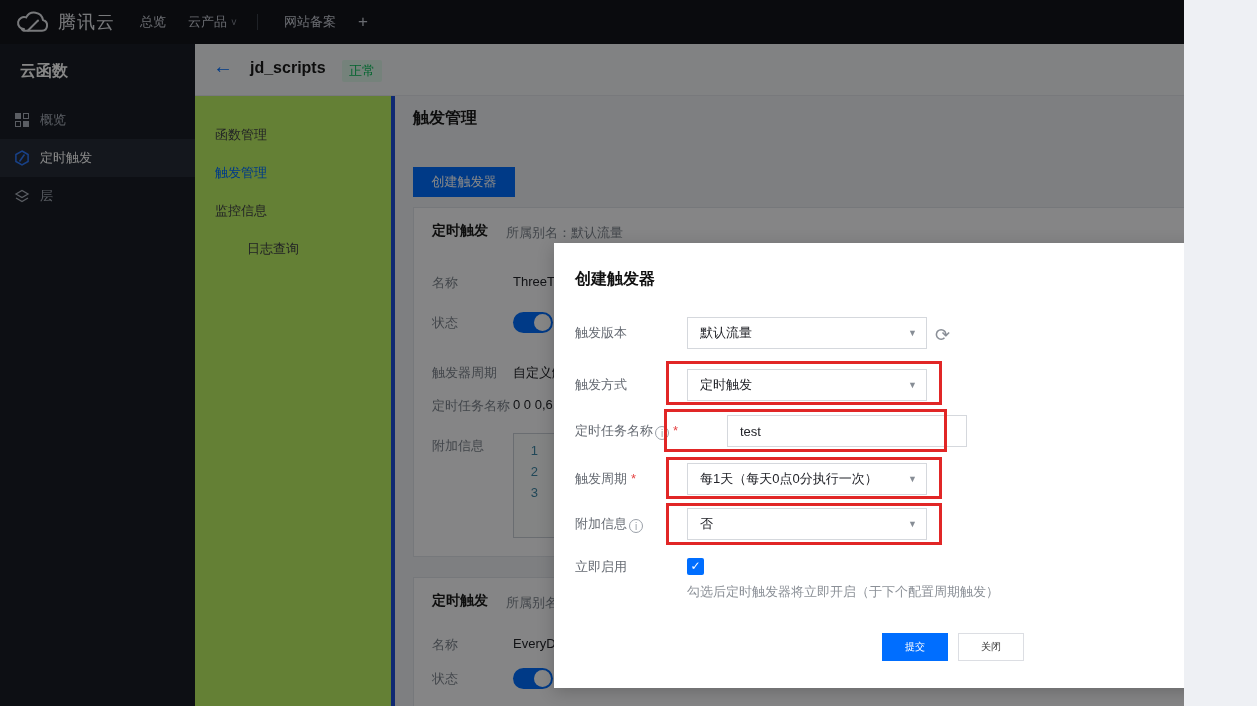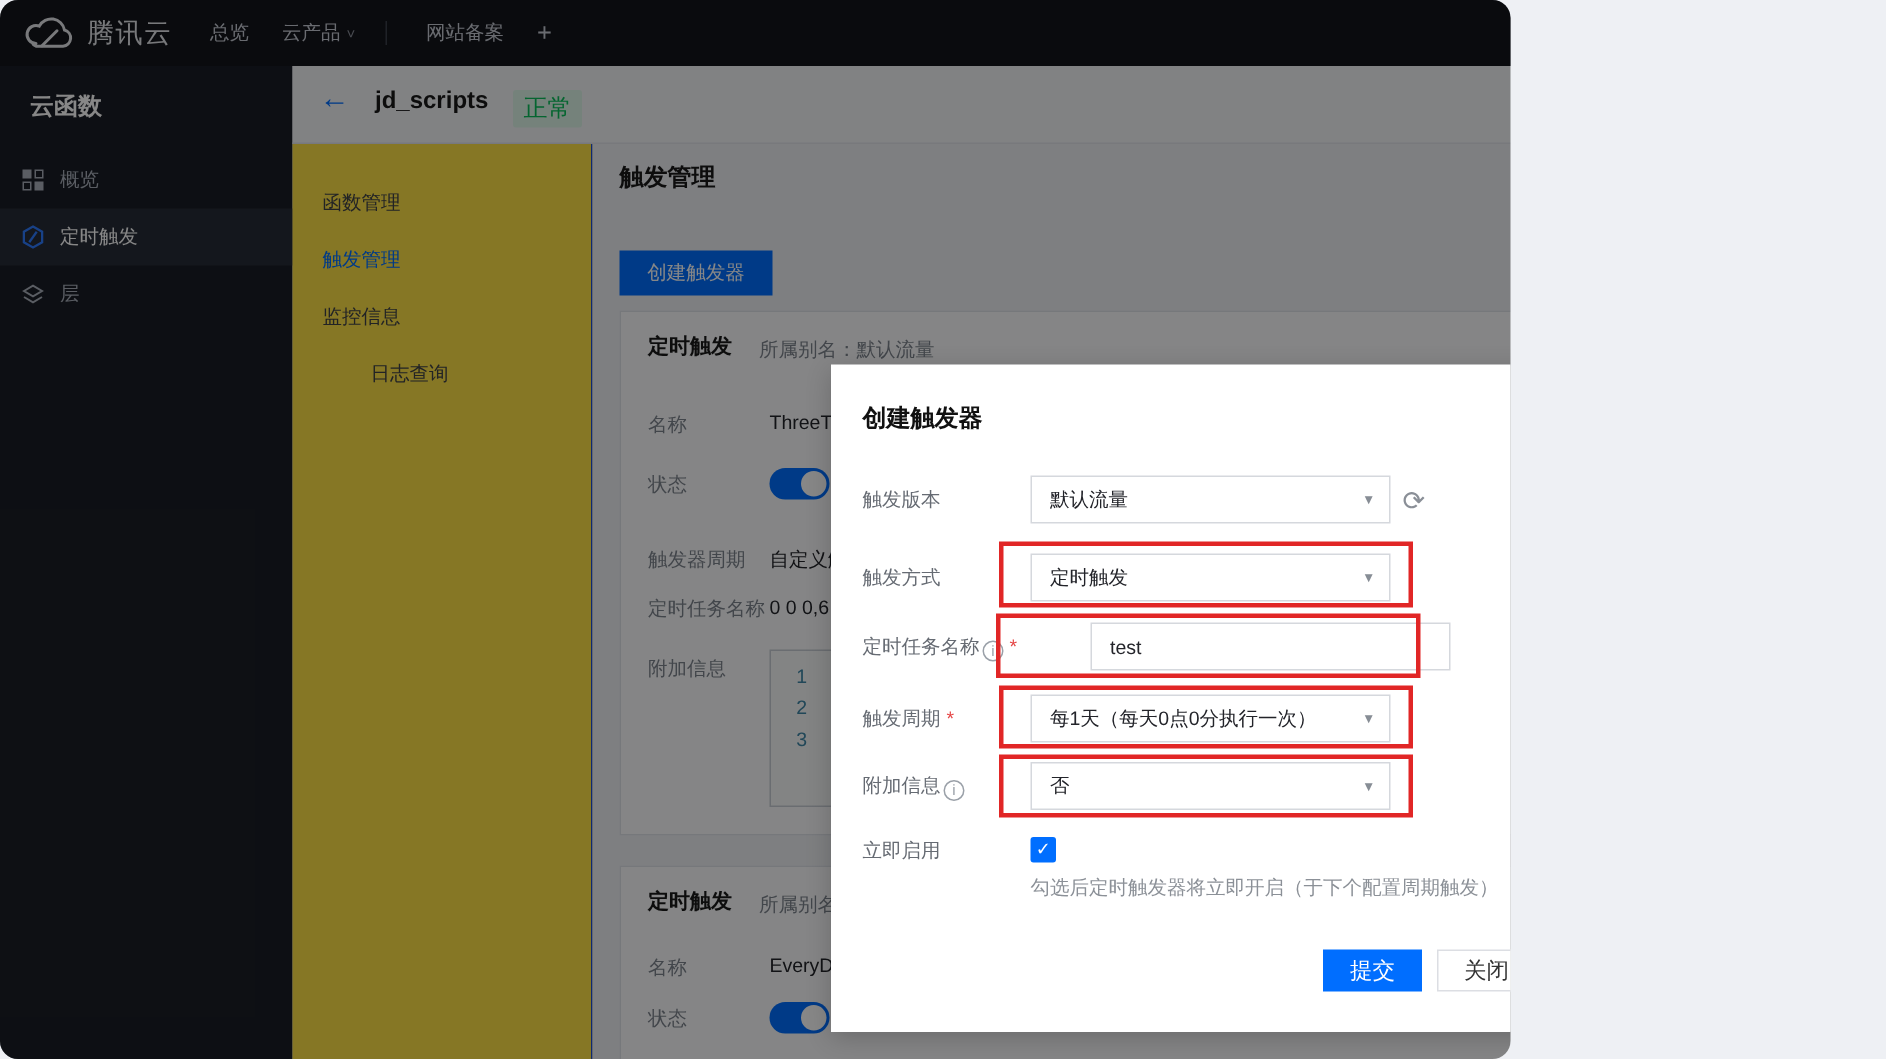--- a/index.html
+++ b/index.html
@@ -1,18 +1,18 @@
 <!DOCTYPE html>
 <html><head>
 <meta charset="utf-8">
 <style>
   * { margin:0; padding:0; box-sizing:border-box; }
   html,body { width:1257px; height:706px; overflow:hidden; background:#eef0f4;
               font-family:"Liberation Sans","DejaVu Sans",sans-serif; }
-  .app { position:relative; width:1007px; height:706px; overflow:hidden;border-radius:12px; }
+  .app { position:relative; width:1184px; height:706px; overflow:hidden; }
 
   
   .topnav { position:absolute; left:0; top:0; width:1257px; height:44px; background:#14161c; z-index:1; }
   .brand { position:absolute; left:16px; top:0; height:44px; display:flex; align-items:center; gap:8px; cursor:pointer; }
   .brand-name { color:#e3e5e9; font-size:18px; letter-spacing:1px; }
   .nav-item { position:absolute; top:0; height:44px; line-height:44px; color:#c7cbd4; font-size:13px; cursor:pointer; }
   .nav-caret { font-size:10px; color:#8a8f99; margin-left:4px; }
   .nav-divider { position:absolute; left:257px; top:14px; width:1px; height:16px; background:#3c414b; }
 
   
@@ -20,24 +20,24 @@
   .sidebar-title { position:absolute; left:20px; top:17px; color:#ffffff; font-size:16px; font-weight:bold; }
   .side-item { position:absolute; left:0; width:195px; height:38px; display:flex; align-items:center; padding-left:14px; gap:10px;
                color:#aab0bc; font-size:13px; cursor:pointer; }
   .side-item.active { background:#262c37; color:#ffffff; }
   .side-icon { width:16px; height:16px; display:inline-flex; }
 
   
   .fn-header { position:absolute; left:195px; top:44px; width:1062px; height:52px; background:#f3f5f8; border-bottom:1px solid #e2e5ea; z-index:1; }
   .back-arrow { position:absolute; left:18px; top:11px; color:#006eff; font-size:20px; font-weight:bold; cursor:pointer; }
   .fn-title { position:absolute; left:55px; top:15px; font-size:16px; font-weight:bold; color:#1a1a1a; }
-  .fn-badge { position:absolute; left:147px; top:16px; background:#ddf6e8; color:#0abf5b; font-size:16px; padding:2px 7px; border-radius:2px; }
-
-  
-  .submenu { position:absolute; left:195px; top:96px; width:200px; height:610px; background:#fde047; border-right:1px solid #1d4ed8; z-index:1; }
+  .fn-badge { position:absolute; left:147px; top:16px; background:#ddf6e8; color:#0abf5b; font-size:13px; padding:2px 7px; border-radius:2px; }
+
+  
+  .submenu { position:absolute; left:195px; top:96px; width:200px; height:610px; background:#bef264; border-right:4px solid #1d4ed8; z-index:1; }
   .submenu-item { position:absolute; left:0; width:200px; height:38px; line-height:38px; padding-left:20px; font-size:13px; color:#404347; cursor:pointer; }
   .submenu-item.active { color:#006eff; }
 
   
   .main { position:absolute; left:395px; top:96px; width:862px; height:610px; background:#eef0f4; z-index:1; }
   .page-title { position:absolute; left:18px; top:12px; font-size:16px; font-weight:bold; color:#1a1a1a; }
   .btn-primary { background:#006eff; color:#fff; font-size:13px; border:none; cursor:pointer; }
   .create-btn { position:absolute; left:18px; top:71px; width:102px; height:30px; }
   .card { position:absolute; left:18px; width:826px; background:#fbfcfd; border:1px solid #dfe3e9; }
   .card1 { top:111px; height:350px; }
@@ -63,21 +63,21 @@
   .req { color:#e54545; margin-left:4px; }
   .m-select { position:absolute; left:133px; width:240px; height:32px; border:1px solid #d5d8dd; background:#fff;
               line-height:30px; font-size:13px; color:#23242a; padding:0 24px 0 12px; cursor:pointer; }
   .m-caret { position:absolute; right:9px; top:0; font-size:9px; color:#878d95; }
   .m-input { position:absolute; left:133px; width:240px; height:32px; border:1px solid #d5d8dd; font-size:13px; color:#23242a;
              padding:0 12px; font-family:"Liberation Sans","DejaVu Sans",sans-serif; }
   .refresh { position:absolute; left:381px; top:81px; font-size:18px; color:#8a8f97; cursor:pointer; }
   .checkbox { position:absolute; left:133px; top:315px; width:17px; height:17px; background:#006eff; border-radius:2px;
               color:#fff; font-size:12px; line-height:17px; text-align:center; cursor:pointer; }
   .helper { position:absolute; left:133px; top:340px; font-size:13px; color:#8b9097; }
-  .m-btn { position:absolute; top:390px; width:66px; height:28px; font-size:15px; cursor:pointer; }
+  .m-btn { position:absolute; top:390px; width:66px; height:28px; font-size:10px; cursor:pointer; }
   .submit-btn { left:328px; background:#006eff; color:#fff; border:none; }
   .close-btn { left:404px; background:#fff; color:#333; border:1px solid #dcdee3; }
   .redbox { position:absolute; border:3px solid #e12626; pointer-events:none; }
 </style>
 </head>
 <body>
 
 <div class="app">
 
   <div class="topnav">

